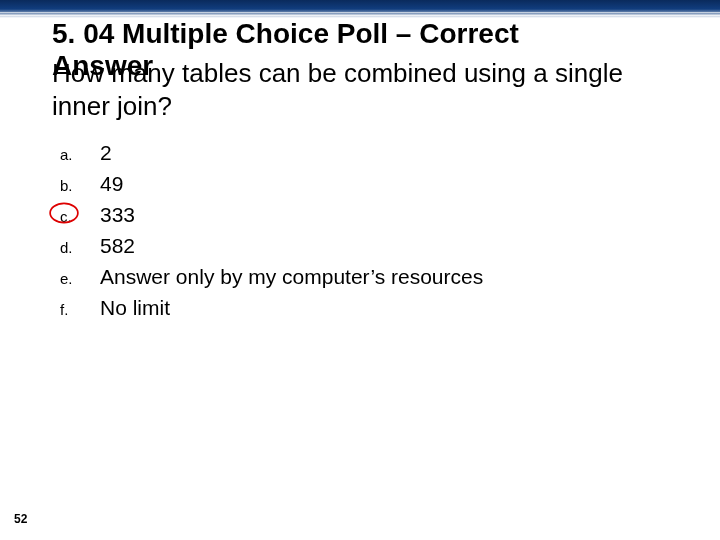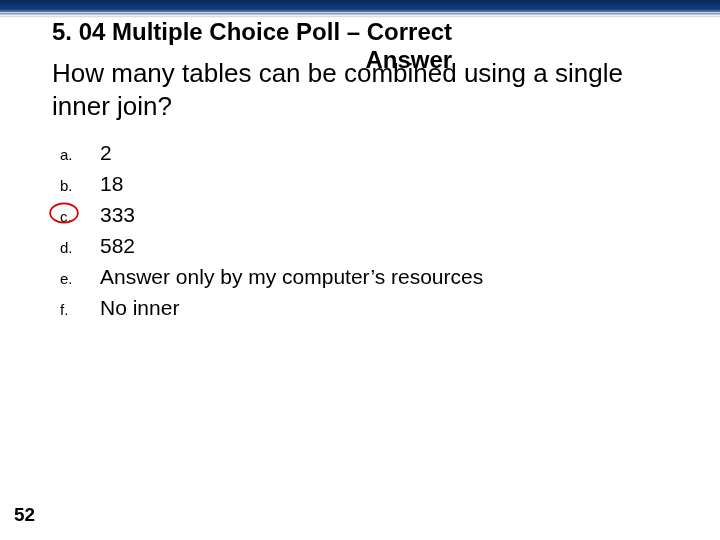--- a/index.html
+++ b/index.html
@@ -40,25 +40,24 @@
     left: 0;
     right: 0;
     top: 12px;
     height: 1px;
     background: rgba(255,255,255,0.6);
   }
   .title {
     position: absolute;
     top: 18px;
     left: 52px;
-    font-size: 24px;
+    font-size: 28px;
     font-weight: bold;
     line-height: 1.15;
     letter-spacing: 0;
-    text-align: right;
   }
   .title .line2 {
     display: block;
   }
   .question {
     position: absolute;
     top: 57px;
     left: 52px;
     right: 40px;
     font-size: 26px;
@@ -92,21 +91,21 @@
     pointer-events: none;
   }
   .circle-correct svg {
     width: 100%;
     height: 100%;
   }
   .page-number {
     position: absolute;
     bottom: 14px;
     left: 14px;
-    font-size: 19px;
+    font-size: 12px;
     font-weight: bold;
   }
 </style>
 </head>
 <body>
 
 <div class="slide">
   <div class="top-bar">
     <div class="stripe"></div>
   </div>
@@ -118,39 +117,39 @@
 
   <div class="question">How many tables can be combined using a single inner join?</div>
 
   <div class="options">
     <div class="option-row">
       <span class="option-letter">a.</span>
       <span class="option-text">2</span>
     </div>
     <div class="option-row">
       <span class="option-letter">b.</span>
-      <span class="option-text">18</span>
+      <span class="option-text">49</span>
     </div>
     <div class="option-row">
       <span class="circle-correct">
         <svg viewBox="0 0 40 30">
           <ellipse cx="20" cy="15" rx="16" ry="11" fill="none" stroke="#d00" stroke-width="2"></ellipse>
         </svg>
       </span>
       <span class="option-letter">c.</span>
       <span class="option-text">333</span>
     </div>
     <div class="option-row">
       <span class="option-letter">d.</span>
       <span class="option-text">582</span>
     </div>
     <div class="option-row">
       <span class="option-letter">e.</span>
       <span class="option-text">Answer only by my computer’s resources</span>
     </div>
     <div class="option-row">
       <span class="option-letter">f.</span>
-      <span class="option-text">No inner</span>
+      <span class="option-text">No limit</span>
     </div>
   </div>
 
   <div class="page-number">52</div>
 </div>
 
 </body></html>

